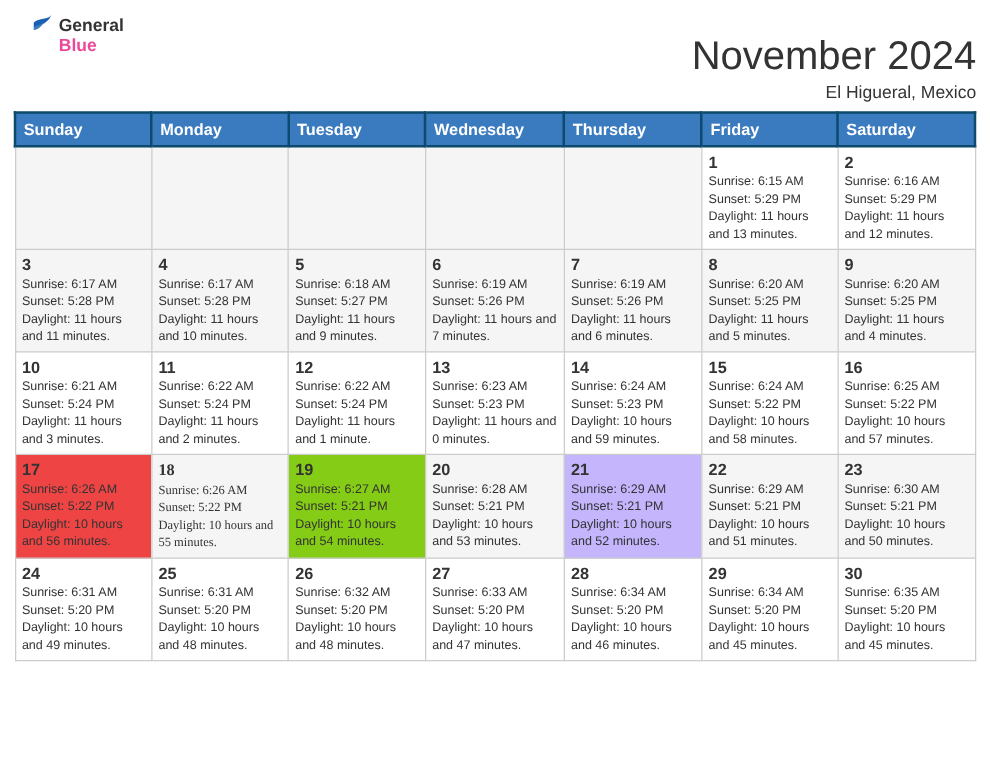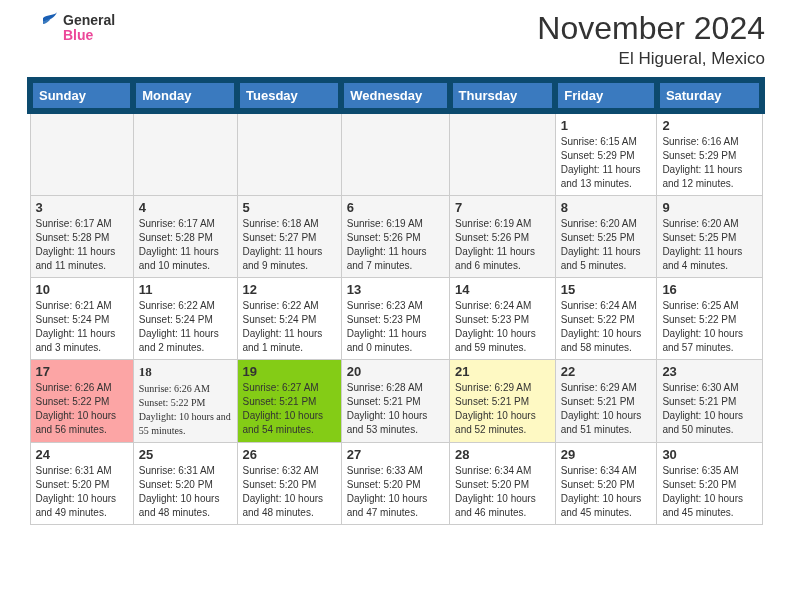--- a/index.html
+++ b/index.html
@@ -1,36 +1,36 @@
 <!DOCTYPE html>
 <html><head>
   <meta charset="utf-8">
   <style>
     * { box-sizing: border-box; margin: 0; padding: 0; }
     body { font-family: Arial, sans-serif; background: #fff; width: 792px; height: 612px; overflow: hidden; }
     
-    .page { width: 792px; min-height: 612px; padding: 10px 27px; }
+    .page { width: 792px; min-height: 612px; padding: 10px 11px; }
     
     .header { display: flex; justify-content: space-between; align-items: flex-start; margin-bottom: 8px; }
     
     .logo { display: flex; align-items: center; }
     
-    .title-section { text-align: right; }
+    .title-section { text-align: right; margin-top: 16px; }
     .month-title { font-size: 32px; color: #333; font-weight: normal; }
-    .location { font-size: 17px; color: #333; margin-top: 2px; }
+    .location { font-size: 14px; color: #333; margin-top: 2px; }
     
     .calendar { width: 100%; border-collapse: collapse; }
     
     .calendar th {
       background: #3a7abf;
       color: white;
       text-align: left;
       padding: 5px 6px;
       font-size: 13px;
-      border: 6px solid #0c4a6e;
+      border: 2px solid #0c4a6e;
     }
     
     .calendar td {
       border: 1px solid #ccc;
       vertical-align: top;
       padding: 4px 5px;
       width: 113px;
       min-height: 75px;
       font-size: 10.5px;
       color: #333;
@@ -152,37 +152,37 @@
           <td>
             <span class="day-num">15</span>
             <div class="day-info">Sunrise: 6:24 AM<br>Sunset: 5:22 PM<br>Daylight: 10 hours and 58 minutes.</div>
           </td>
           <td>
             <span class="day-num">16</span>
             <div class="day-info">Sunrise: 6:25 AM<br>Sunset: 5:22 PM<br>Daylight: 10 hours and 57 minutes.</div>
           </td>
         </tr>
         <tr>
-          <td style="background: #fca5a5;">
+          <td style="background: #ef4444;">
             <span class="day-num">17</span>
             <div class="day-info">Sunrise: 6:26 AM<br>Sunset: 5:22 PM<br>Daylight: 10 hours and 56 minutes.</div>
           </td>
           <td style="background: rgb(245, 245, 245); font-family: Liberation Serif, serif;">
             <span class="day-num">18</span>
             <div class="day-info">Sunrise: 6:26 AM<br>Sunset: 5:22 PM<br>Daylight: 10 hours and 55 minutes.</div>
           </td>
           <td style="background: #84cc16;">
             <span class="day-num">19</span>
             <div class="day-info">Sunrise: 6:27 AM<br>Sunset: 5:21 PM<br>Daylight: 10 hours and 54 minutes.</div>
           </td>
           <td style="background: rgb(245, 245, 245);">
             <span class="day-num">20</span>
             <div class="day-info">Sunrise: 6:28 AM<br>Sunset: 5:21 PM<br>Daylight: 10 hours and 53 minutes.</div>
           </td>
-          <td style="background: #fef9c3;">
+          <td style="background: #c4b5fd;">
             <span class="day-num">21</span>
             <div class="day-info">Sunrise: 6:29 AM<br>Sunset: 5:21 PM<br>Daylight: 10 hours and 52 minutes.</div>
           </td>
           <td style="background: rgb(245, 245, 245);">
             <span class="day-num">22</span>
             <div class="day-info">Sunrise: 6:29 AM<br>Sunset: 5:21 PM<br>Daylight: 10 hours and 51 minutes.</div>
           </td>
           <td style="background: rgb(245, 245, 245);">
             <span class="day-num">23</span>
             <div class="day-info">Sunrise: 6:30 AM<br>Sunset: 5:21 PM<br>Daylight: 10 hours and 50 minutes.</div>

